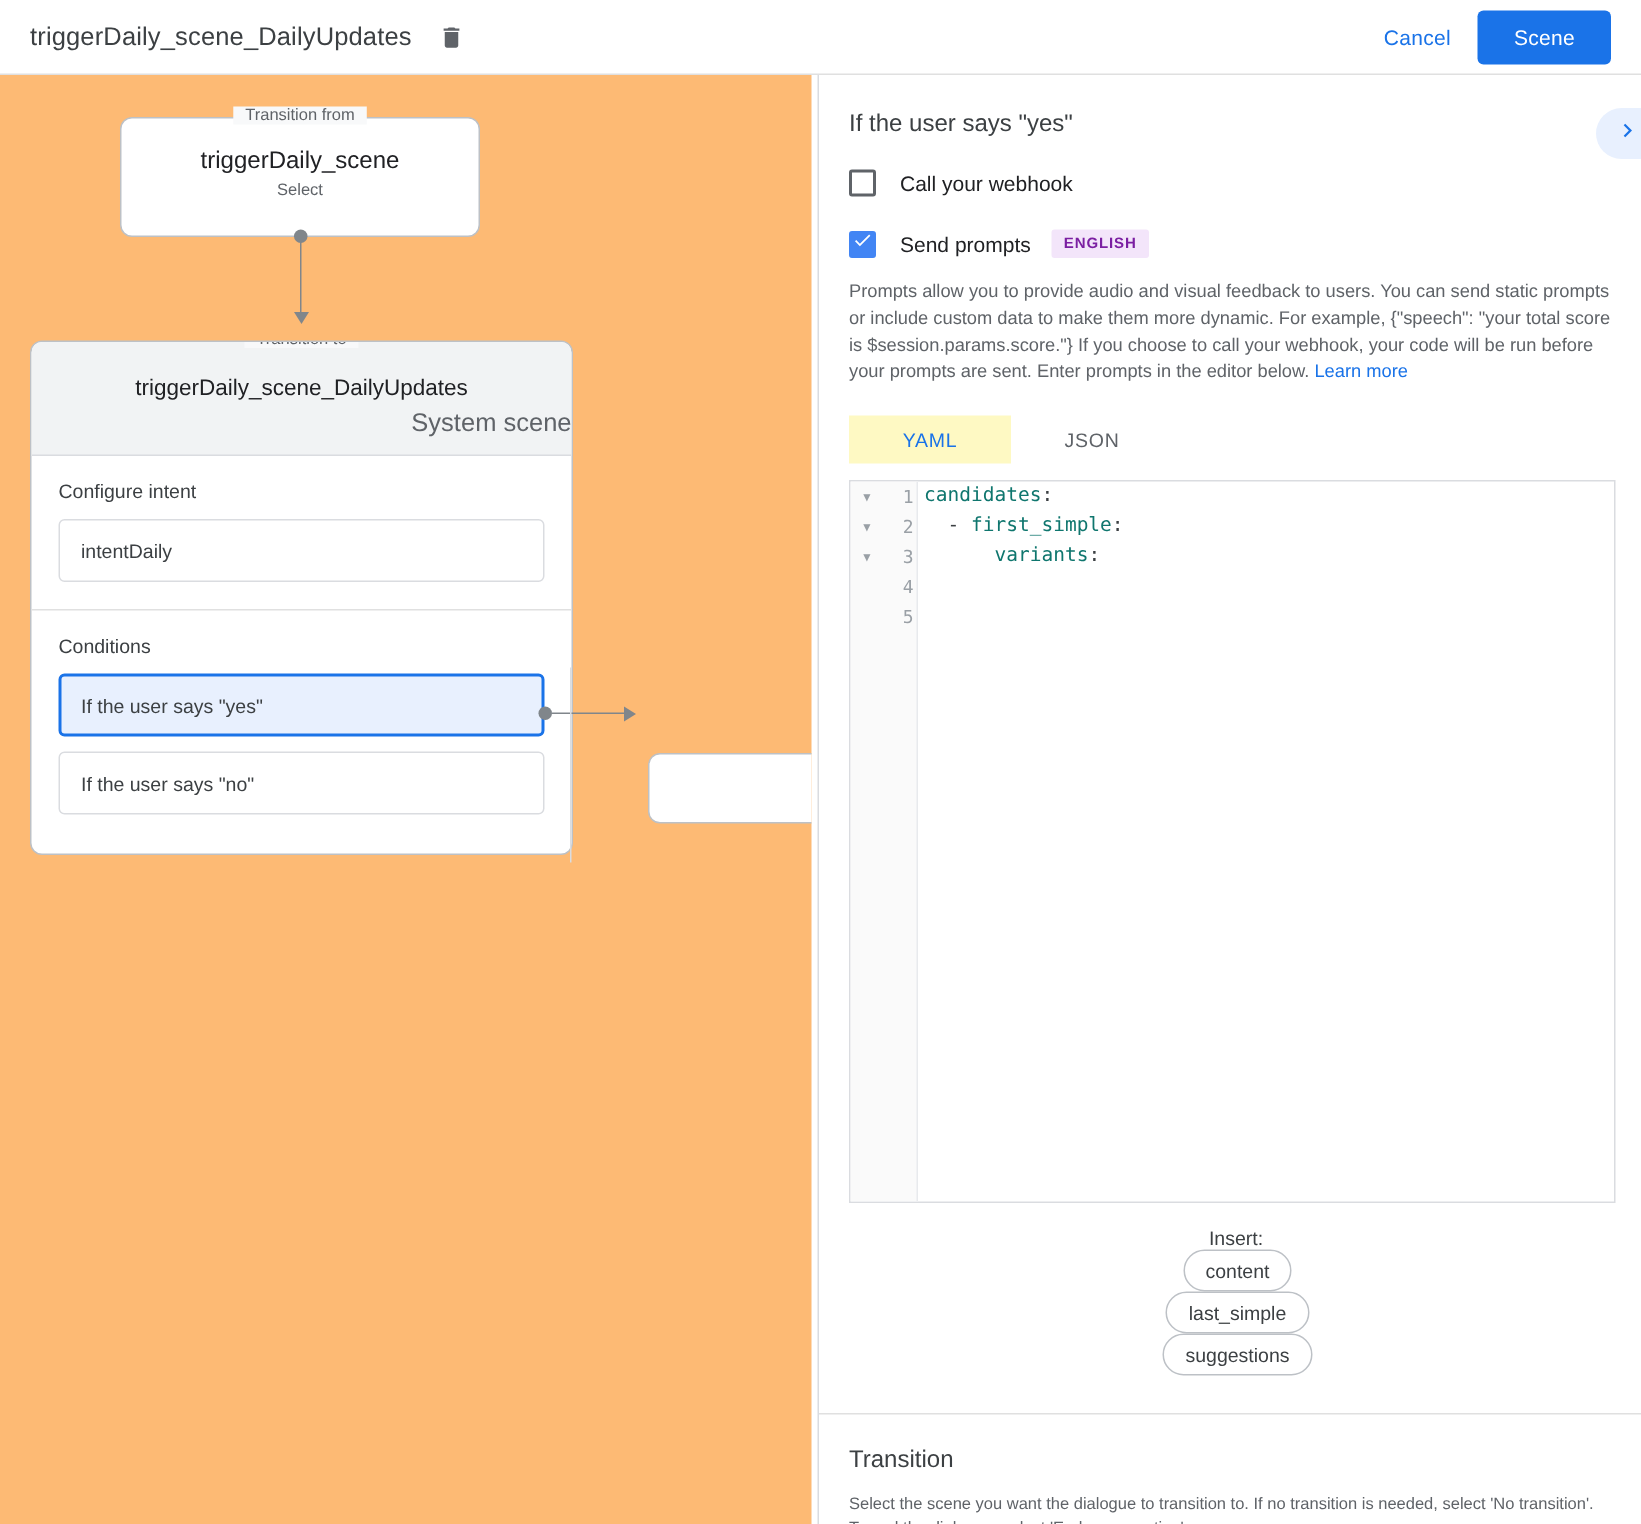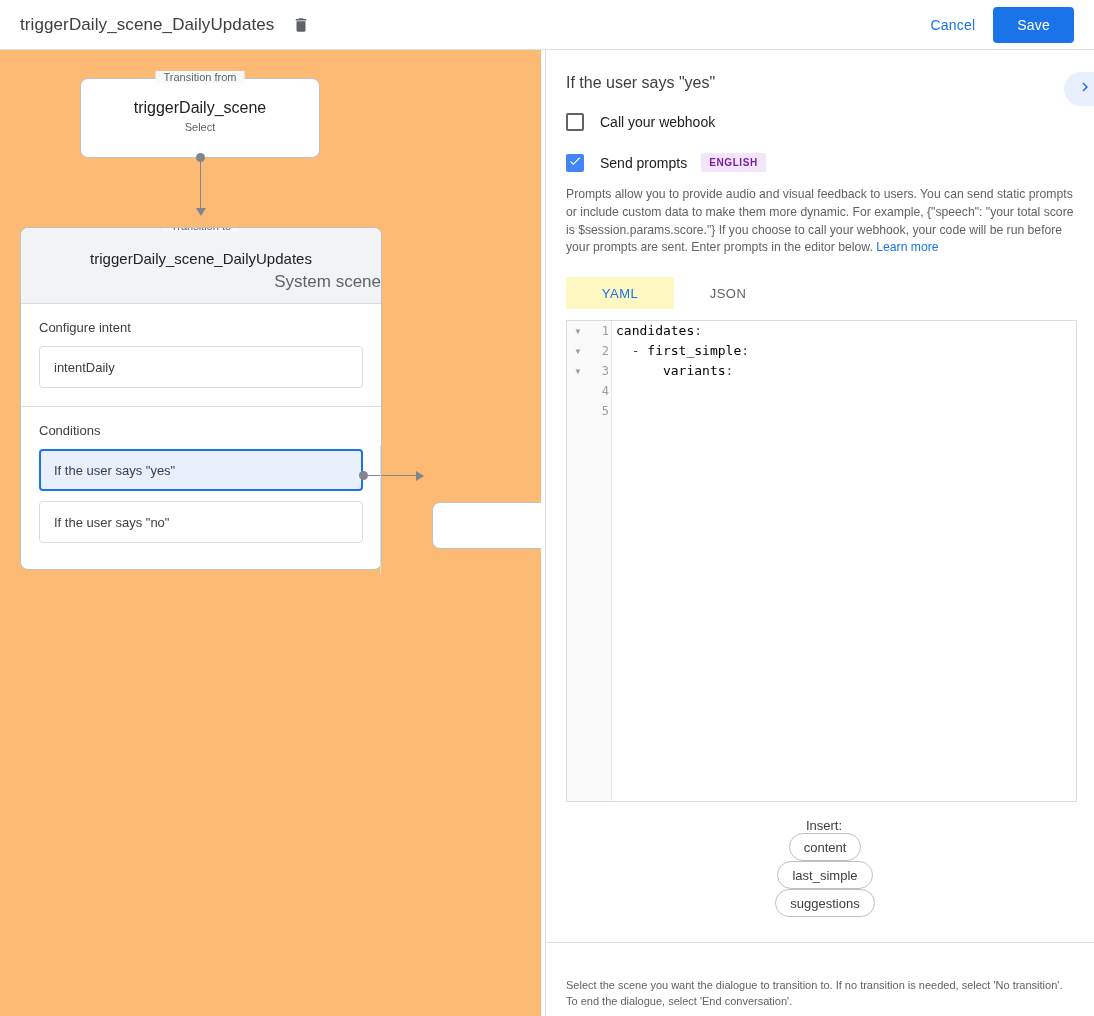--- a/index.html
+++ b/index.html
@@ -207,21 +207,21 @@
   }
   .gut-fold { width: 22px; text-align: center; font-size: 8px; color: #9aa0a6; }
   .gut-num { width: 20px; text-align: right; }
   .code-area { flex: 1; position: relative; overflow: hidden; }
   .code-line {
     height: 20px; line-height: 20px; white-space: pre;
     font-family: "DejaVu Sans Mono", "Liberation Mono", monospace;
     font-size: 13px; padding-left: 4px;
   }
   .code-line.hl { background: #e8f0fe; }
-  .tok-key { color: #000000; }
+  .tok-key { color: #0f766e; }
   .tok-punc { color: #3c4043; }
   .tok-str { color: #c5221f; }
   .tok-dash { color: #3c4043; }
 
   
   .insert-row {
     display: flex; align-items: center; margin: 16px 0 0 20px; flex-direction: column;
   }
   .insert-label { font-size: 13px; color: #3c4043; margin-right: 12px; }
   .pill {
@@ -262,21 +262,21 @@
     <div class="topbar-title">triggerDaily_scene_DailyUpdates</div>
     <div class="trash-btn">
       <span>
         <svg width="18" height="18" viewBox="0 0 24 24" fill="#5f6368" aria-hidden="true">
           <path d="M6 19c0 1.1.9 2 2 2h8c1.1 0 2-.9 2-2V7H6v12zM19 4h-3.5l-1-1h-5l-1 1H5v2h14V4z"></path>
         </svg>
       </span>
     </div>
     <div class="topbar-spacer"></div>
     <button class="cancel-btn">Cancel</button>
-    <button class="save-btn">Save</button>
+    <button class="save-btn">Scene</button>
   </div>
 
   <div class="canvas">
 
     <div class="fieldset-box" id="node-from">
       <div class="fieldset-legend">Transition from</div>
       <div class="node-title">triggerDaily_scene</div>
       <div class="node-sub">Select</div>
     </div>
 
@@ -386,20 +386,21 @@
       <div class="insert-row">
         <div class="insert-label">Insert:</div>
         <div class="pill">content</div>
         <div class="pill">last_simple</div>
         <div class="pill">suggestions</div>
       </div>
 
       <div class="section-divider"></div>
 
       <div class="transition-block">
+        <div class="transition-title">Transition</div>
         <div class="transition-desc">Select the scene you want the dialogue to transition to. If no transition is needed, select 'No transition'. To end the dialogue, select 'End conversation'.</div>
         <div class="select-box">
           <div class="select-val">End conversation</div>
           <div class="caret"></div>
         </div>
       </div>
 
     </div>
   </div>
 </div>

